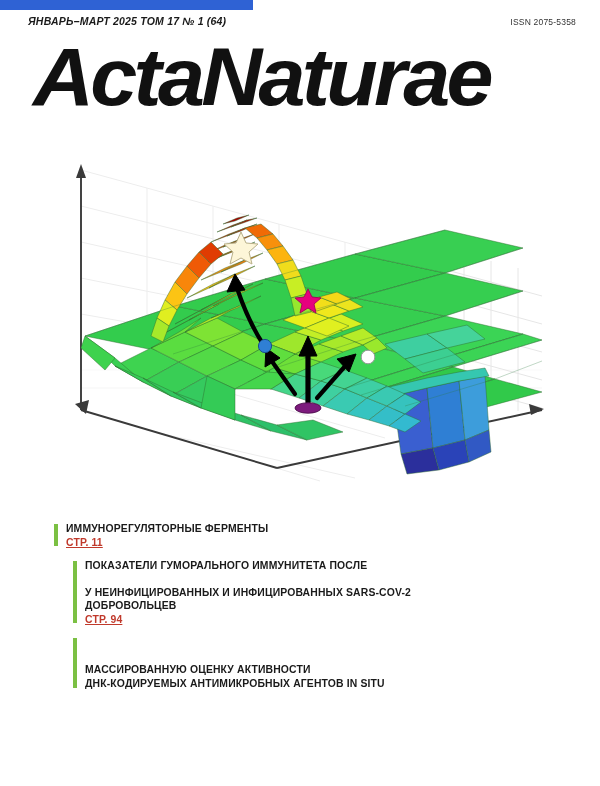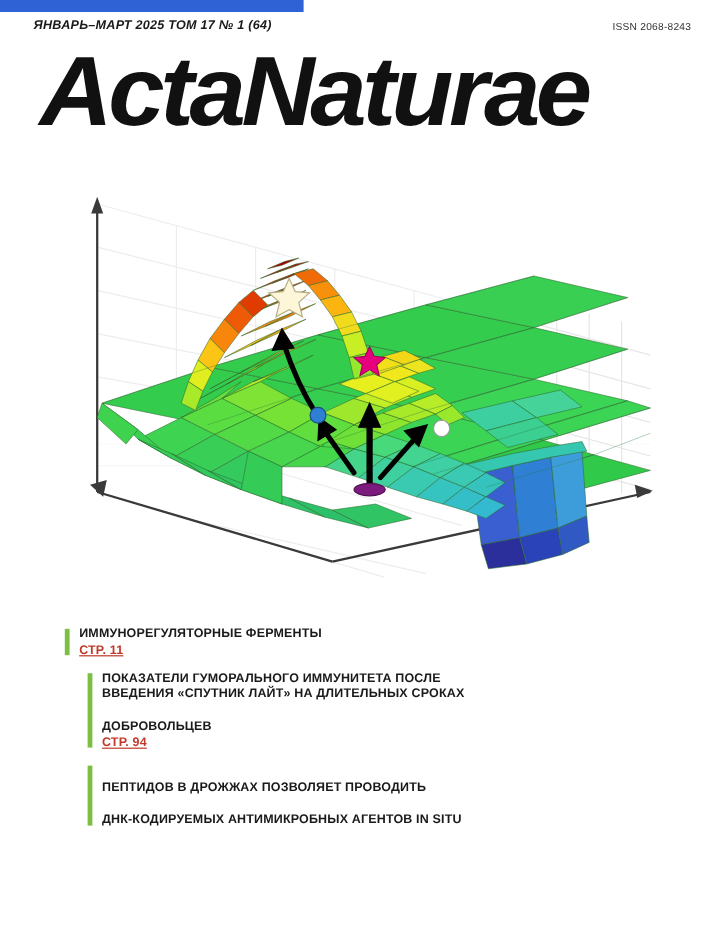--- a/index.html
+++ b/index.html
@@ -88,21 +88,21 @@
 </style>
 </head>
 <body>
 
 <div id="cover">
 
   <div class="top-rule"></div>
 
   <div class="issue-line">ЯНВАРЬ–МАРТ 2025 ТОМ 17 № 1 (64)</div>
 
-  <div class="issn">ISSN 2068-8243</div>
+  <div class="issn">ISSN 2075-5358</div>
 
   <div class="masthead">ActaNaturae</div>
 
   <div class="figure">
     <svg viewBox="0 0 490 335" xmlns="http://www.w3.org/2000/svg">
       <defs>
         <clipPath id="plotclip">
             <rect x="0" y="0" width="490" height="335"></rect>
           </clipPath>
       </defs>
@@ -348,30 +348,30 @@
     <div class="article flush">
       <div class="article-title">
         <span>ИММУНОРЕГУЛЯТОРНЫЕ ФЕРМЕНТЫ</span>
       </div>
       <div class="article-page">СТР. 11</div>
     </div>
 
     <div class="article indent">
       <div class="article-title">
         <span>ПОКАЗАТЕЛИ ГУМОРАЛЬНОГО ИММУНИТЕТА ПОСЛЕ</span><br>
-        <span>ВВЕДЕНИЯ «СПУТНИК ЛАЙТ» НА ДЛИТЕЛЬНЫХ СРОКАХ</span><br>
         <br>
+        <span>У НЕИНФИЦИРОВАННЫХ И ИНФИЦИРОВАННЫХ SARS-COV-2</span><br>
         <span>ДОБРОВОЛЬЦЕВ</span>
       </div>
       <div class="article-page">СТР. 94</div>
     </div>
 
     <div class="article indent">
       <div class="article-title">
         <br>
-        <span>ПЕПТИДОВ В ДРОЖЖАХ ПОЗВОЛЯЕТ ПРОВОДИТЬ</span><br>
         <br>
+        <span>МАССИРОВАННУЮ ОЦЕНКУ АКТИВНОСТИ</span><br>
         <span>ДНК-КОДИРУЕМЫХ АНТИМИКРОБНЫХ АГЕНТОВ </span><span class="ital">IN SITU</span>
       </div>
     </div>
 
   </div>
 </div>
 
 </body></html>

